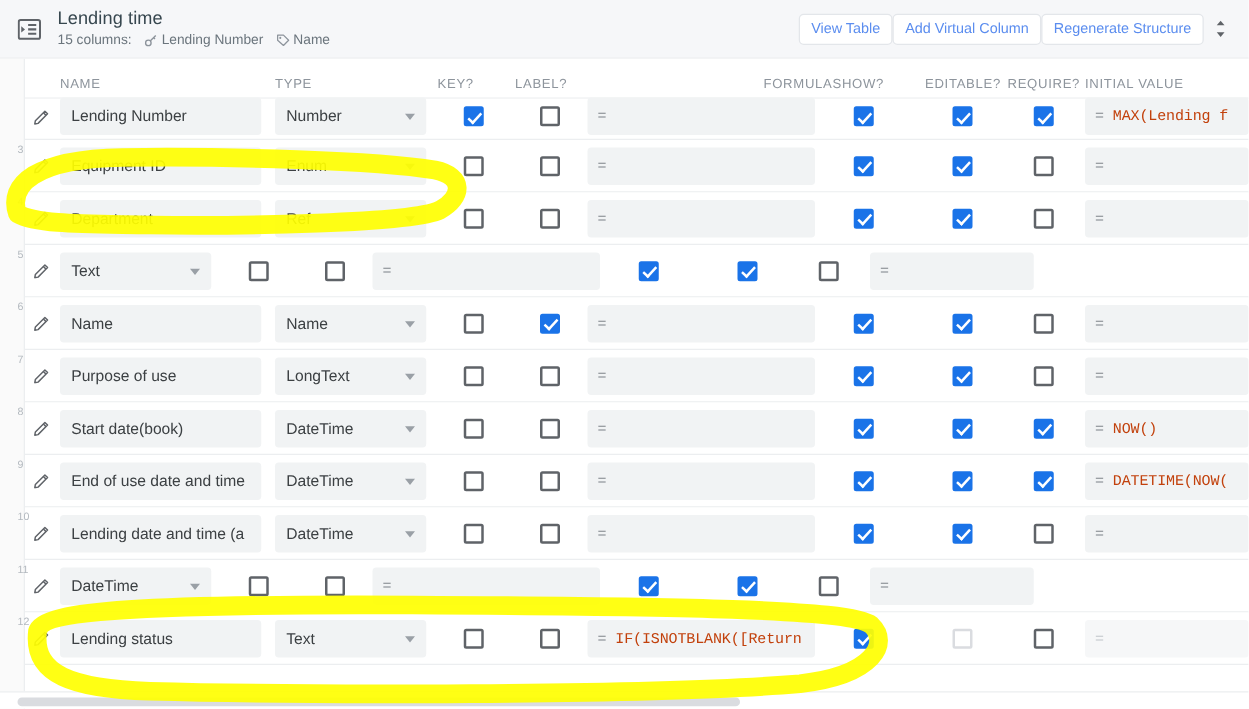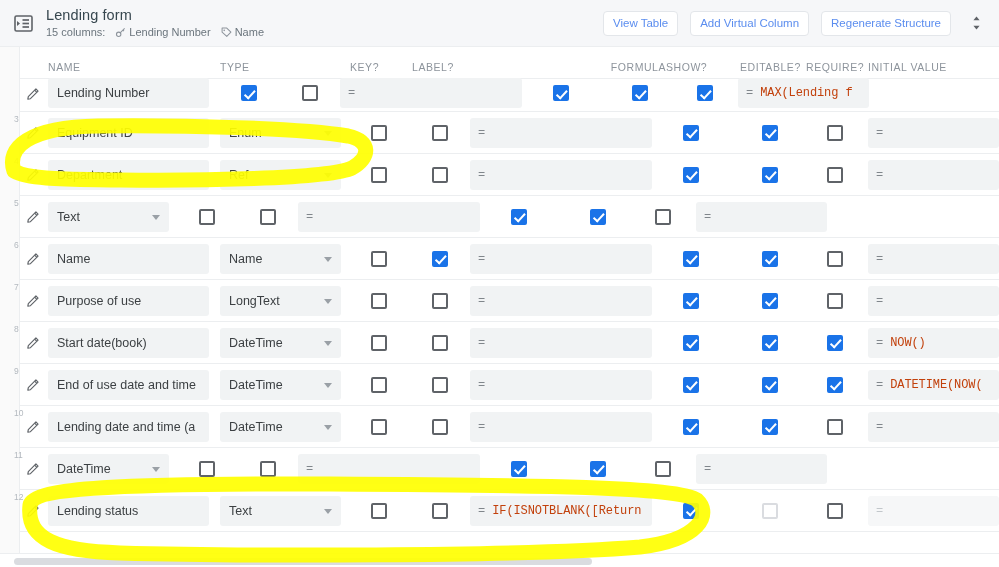--- a/index.html
+++ b/index.html
@@ -46,21 +46,21 @@
   .subtitle .cols { color:#6b757d; }
   .subtitle .chip {
     display:inline-flex; align-items:center; gap:3px;
     margin-left: 10px; color:#6b757d;
   }
   .subtitle .chip svg { display:block; }
 
   .topbar-actions {
     margin-left: auto;
     display: flex;
-    gap: 12px;
+    gap: 0;
     padding-left: 40px;
   }
   .tb-btn {
     background: #ffffff;
     border: 1px solid #e3e6ea;
     border-radius: 4px;
     color: #5b8def;
     font-size: 11.5px;
     padding: 5px 9px;
     line-height: 13px;
@@ -273,21 +273,21 @@
       <svg width="19" height="17" viewBox="0 0 19 17" aria-hidden="true">
         <rect x="1" y="1" width="17" height="15" rx="1.5" fill="none" stroke="#5f6368" stroke-width="1.6"></rect>
         <line x1="8.5" y1="5" x2="15" y2="5" stroke="#5f6368" stroke-width="1.7"></line>
         <line x1="8.5" y1="8.5" x2="15" y2="8.5" stroke="#5f6368" stroke-width="1.7"></line>
         <line x1="8.5" y1="12" x2="15" y2="12" stroke="#5f6368" stroke-width="1.7"></line>
         <path d="M3 6 L6 8.5 L3 11 Z" fill="#5f6368"></path>
       </svg>
     </div>
 
     <div class="title-block">
-      <div class="app-title">Lending form</div>
+      <div class="app-title">Lending time</div>
       <div class="subtitle">
         <span class="cols">15 columns:</span>
         <span class="chip">
           <span>
             <svg width="11" height="11" viewBox="0 0 12 12" aria-hidden="true">
               <circle cx="4" cy="8" r="2.4" fill="none" stroke="#8d949c" stroke-width="1.2"></circle>
               <line x1="5.6" y1="6.4" x2="10.5" y2="1.5" stroke="#8d949c" stroke-width="1.2"></line>
               <line x1="8.6" y1="3.4" x2="9.8" y2="4.6" stroke="#8d949c" stroke-width="1.2"></line>
             </svg>
           </span>
@@ -340,20 +340,26 @@
             <div class="pencil">
               <svg width="13" height="13" viewBox="0 0 14 14" aria-hidden="true">
                 <path d="M1.4 10.3 L9.6 2.1 L11.9 4.4 L3.7 12.6 L0.9 13.1 Z" fill="none" stroke="#5f6368" stroke-width="1.25" stroke-linejoin="round"></path>
                 <line x1="8.3" y1="3.4" x2="10.6" y2="5.7" stroke="#5f6368" stroke-width="1.25"></line>
               </svg>
             </div>
           </div>
           <div class="cell c-name">
             <input class="field" type="text" value="Lending Number" style="">
           </div>
+          <div class="cell c-type">
+            <div class="select-wrap">
+              <input class="field" type="text" readonly="" value="Number" style="">
+              <span class="caret"></span>
+            </div>
+          </div>
           <div class="cell cbcell c-key">
             <div class="cb on"></div>
           </div>
           <div class="cell cbcell c-label">
             <div class="cb"></div>
           </div>
           <div class="cell c-formula">
             <div class="fx">
               <span class="eq">=</span>
               <span class="expr"></span>

